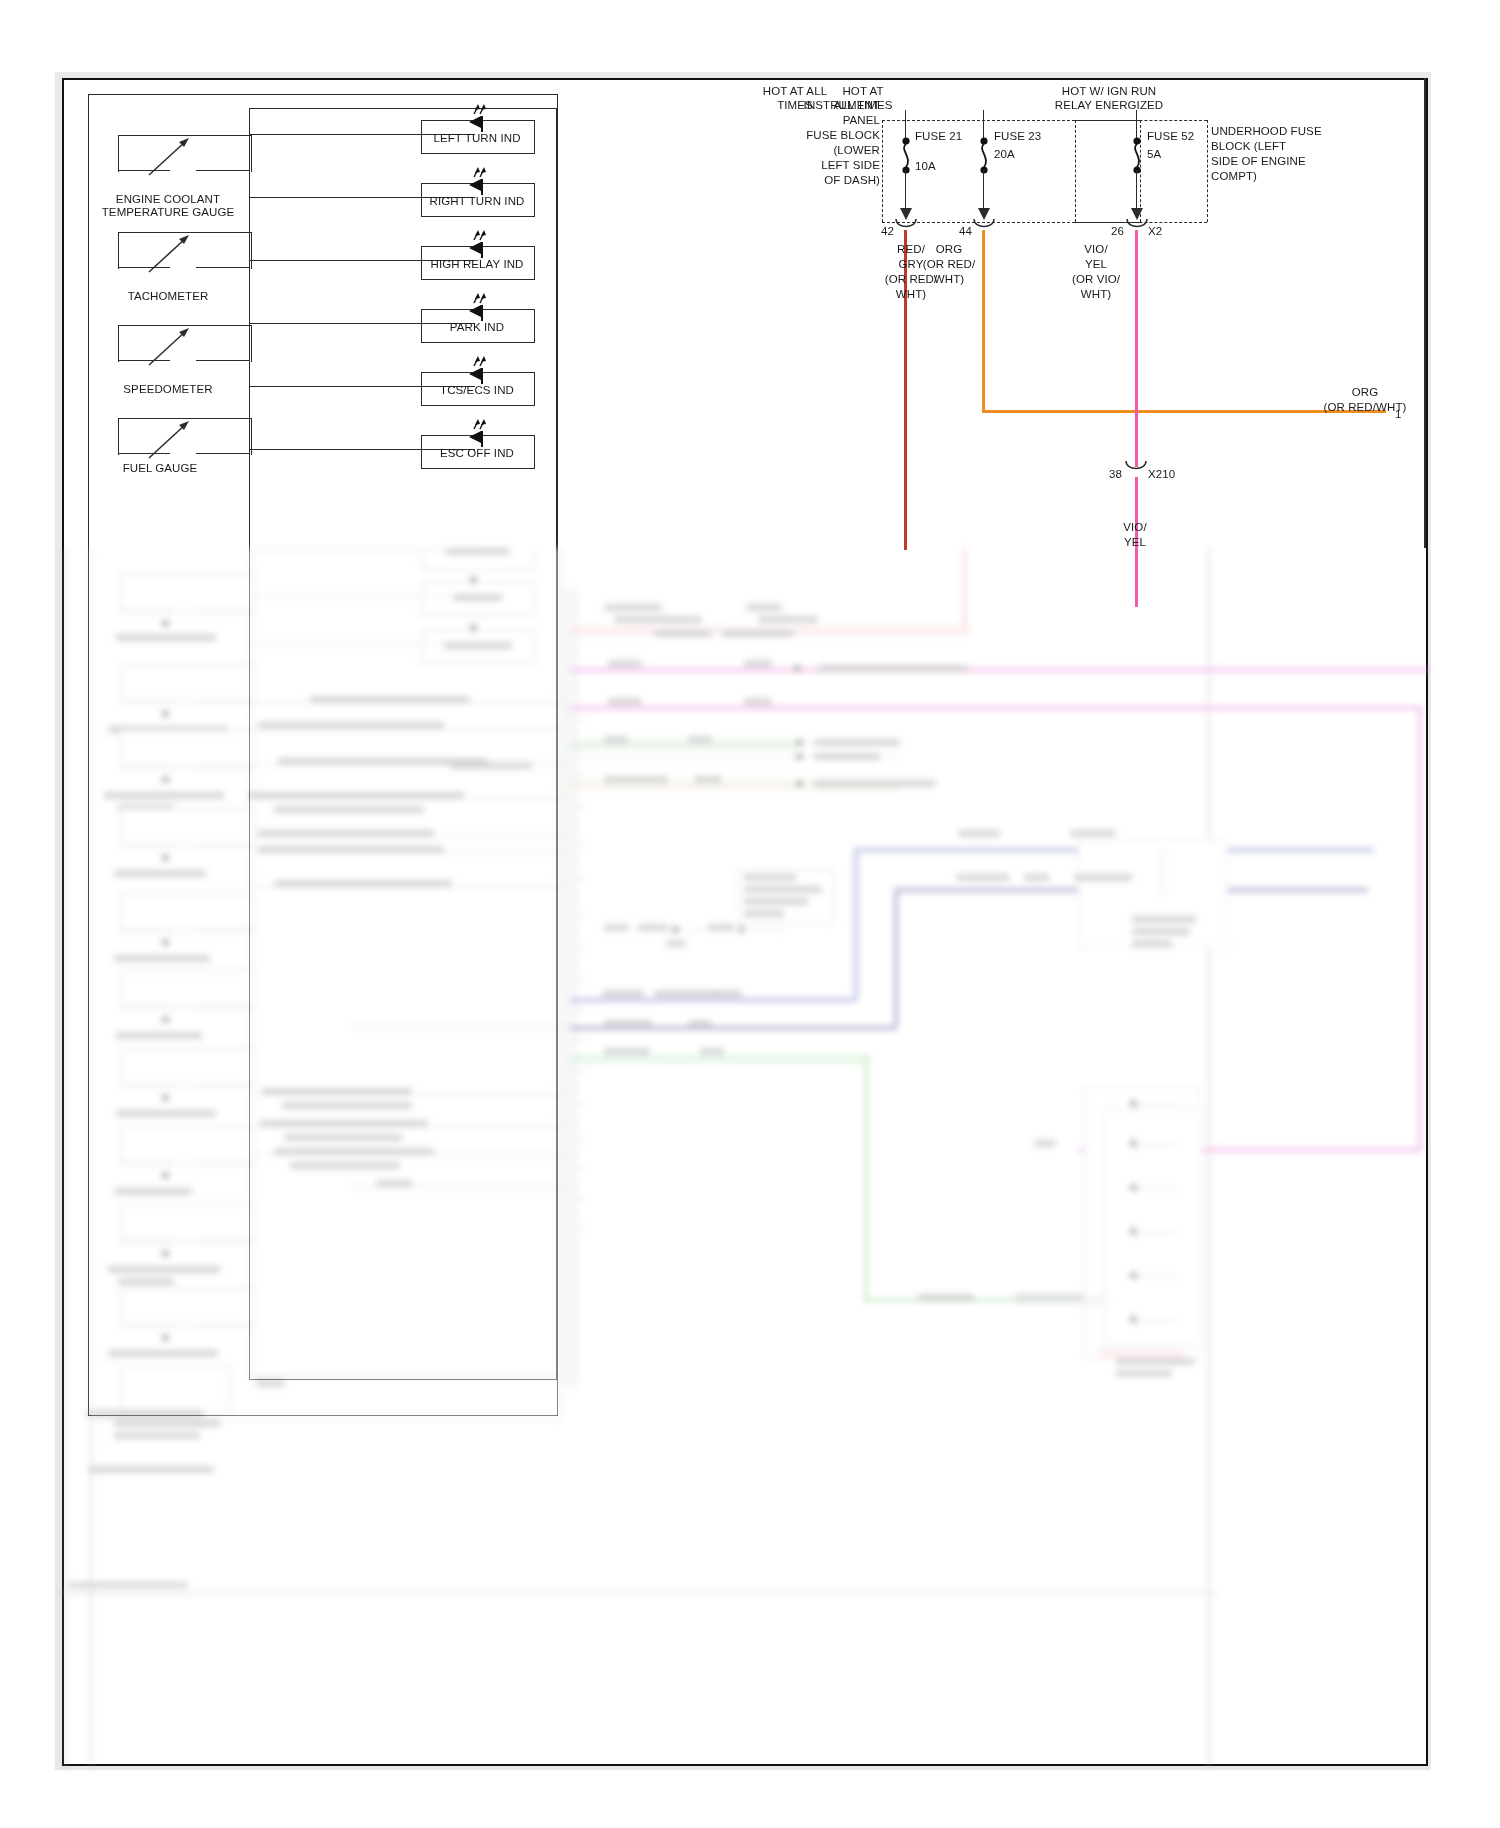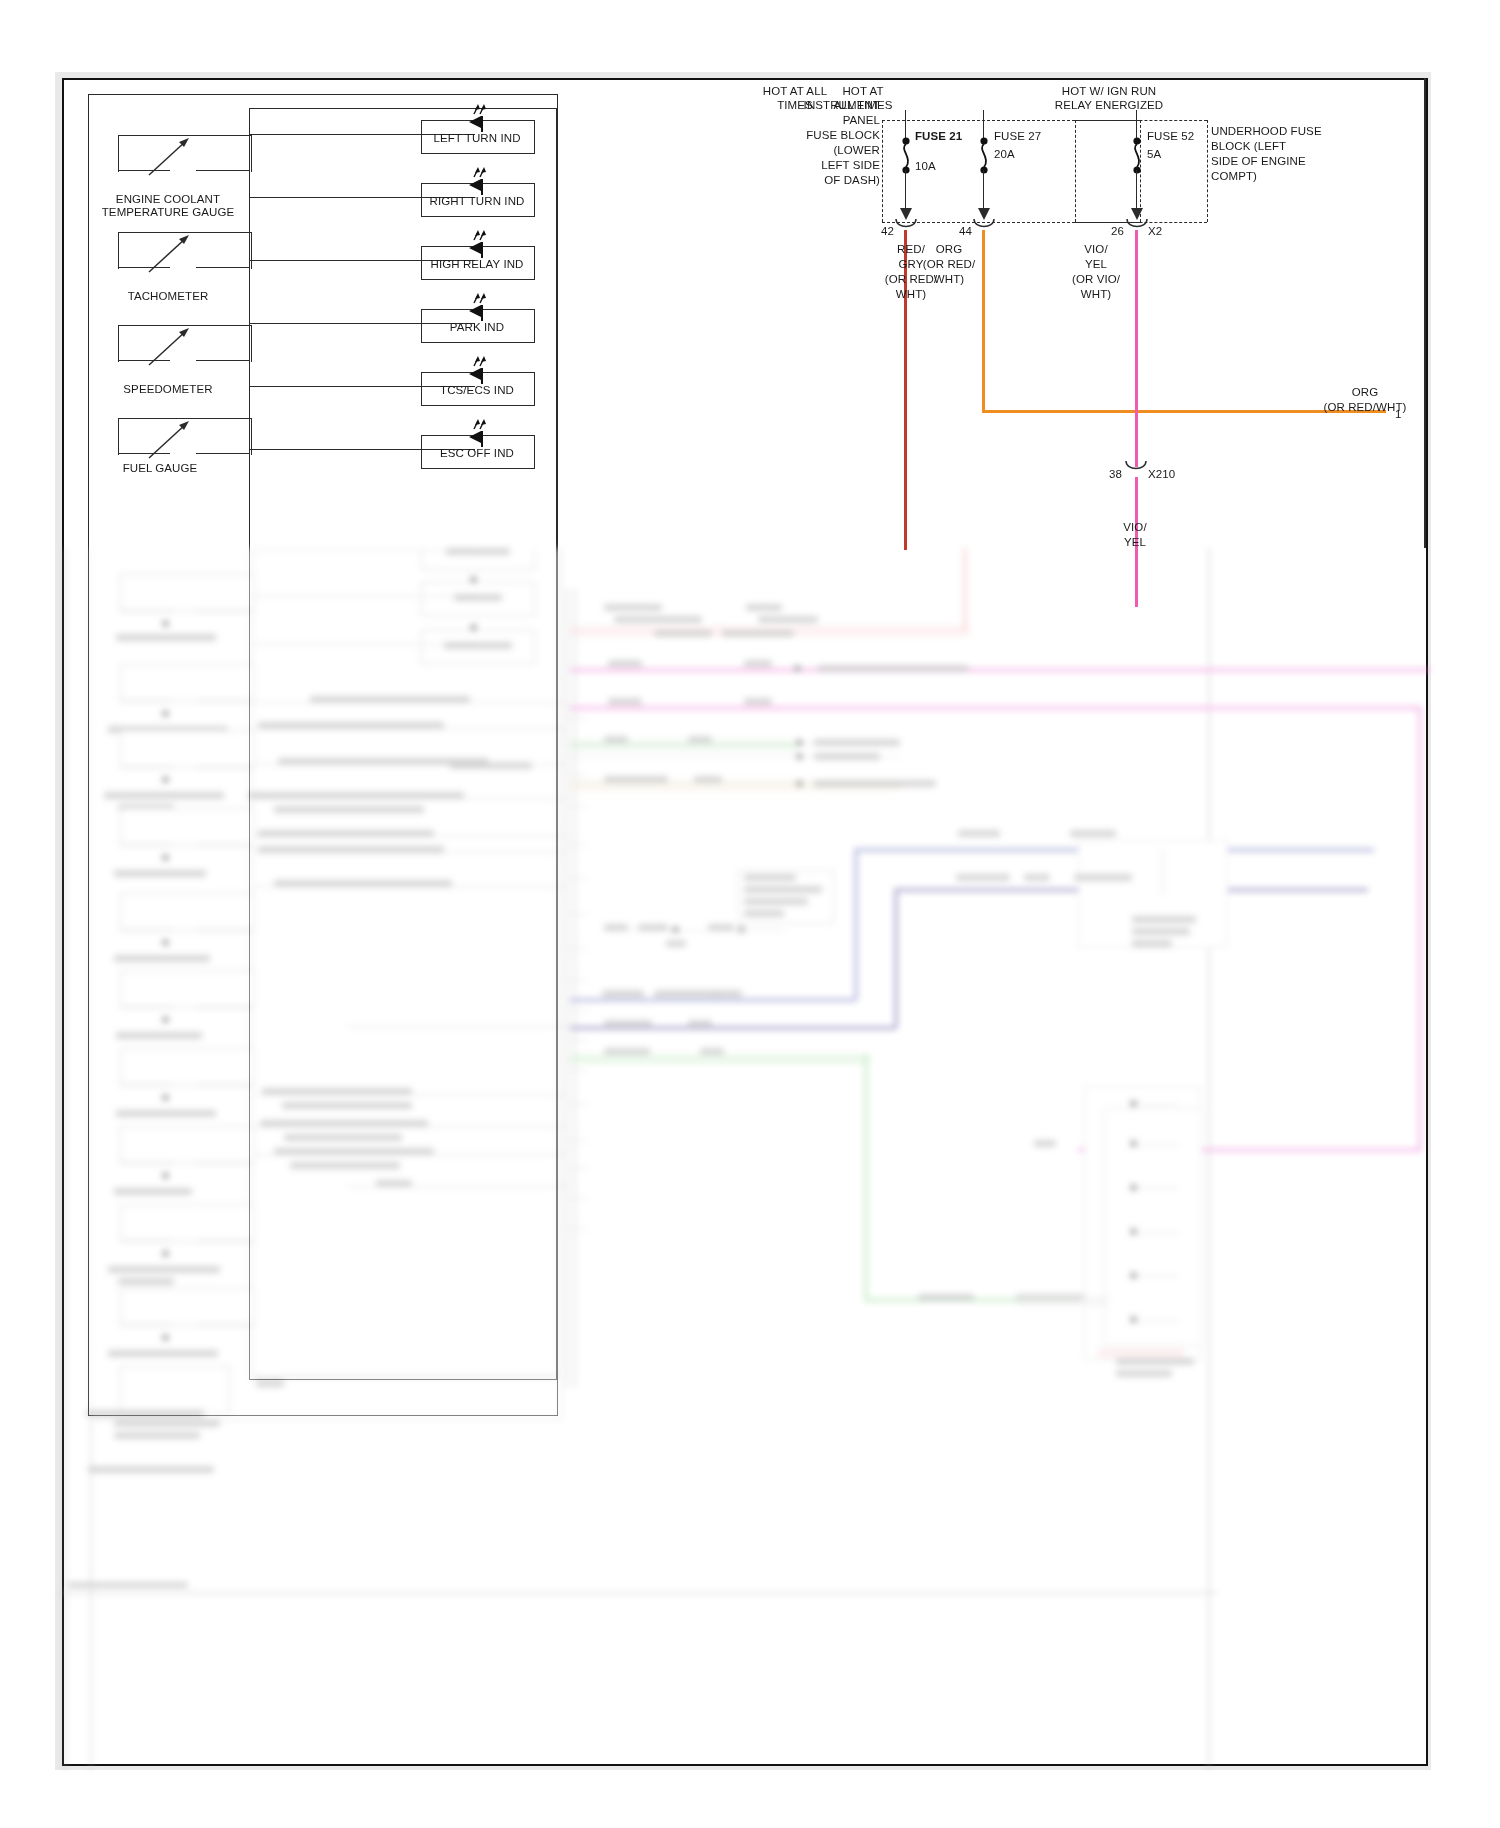--- a/index.html
+++ b/index.html
@@ -259,21 +259,21 @@
       <div class="arr" style="left:898px;top:203px;">
         <svg width="16" height="18">
             <polygon points="8,17 2,5 14,5" fill="#2b2b2b"></polygon>
           </svg>
       </div>
       <div class="cup" style="left:894px;top:218px;">
         <svg width="24" height="14">
             <path d="M2 1 C 2 11, 22 11, 22 1" stroke="#2b2b2b" stroke-width="1.5" fill="none"></path>
           </svg>
       </div>
-      <div class="txt c" style="left:915px;top:130px;width:108px;text-align:left;font-weight:bold;">FUSE 21</div>
+      <div class="txt c" style="left:915px;top:130px;width:108px;text-align:left;">FUSE 21</div>
       <div class="txt" style="left:915px;top:160px;width:60px;">10A</div>
       <div class="txt r" style="left:862px;top:225px;width:32px;">42</div>
     </div>
 
     <div>
       <div class="ln vln" style="left:983px;top:110px;height:30px;"></div>
       <div class="fuse" style="left:974px;top:136px;">
         <svg width="20" height="40">
           <circle cx="10" cy="5" r="3.6" fill="#111"></circle>
           <path d="M10 8 C 3 13, 17 22, 10 31" stroke="#111" stroke-width="1.8" fill="none"></path>
@@ -284,21 +284,21 @@
       <div class="arr" style="left:976px;top:203px;">
         <svg width="16" height="18">
             <polygon points="8,17 2,5 14,5" fill="#2b2b2b"></polygon>
           </svg>
       </div>
       <div class="cup" style="left:972px;top:218px;">
         <svg width="24" height="14">
             <path d="M2 1 C 2 11, 22 11, 22 1" stroke="#2b2b2b" stroke-width="1.5" fill="none"></path>
           </svg>
       </div>
-      <div class="txt" style="left:994px;top:130px;width:90px;">FUSE 27</div>
+      <div class="txt" style="left:994px;top:130px;width:90px;">FUSE 23</div>
       <div class="txt" style="left:994px;top:148px;width:60px;">20A</div>
       <div class="txt r" style="left:940px;top:225px;width:32px;">44</div>
     </div>
   </div>
 
   <div>
     <div class="dash-seg" style="left:1075px;top:120px;width:132px;"></div>
     <div class="dash-v" style="left:1075px;top:120px;height:102px;"></div>
     <div class="dash-v" style="left:1207px;top:120px;height:102px;"></div>
     <div class="dash-seg" style="left:1075px;top:222px;width:132px;"></div>

